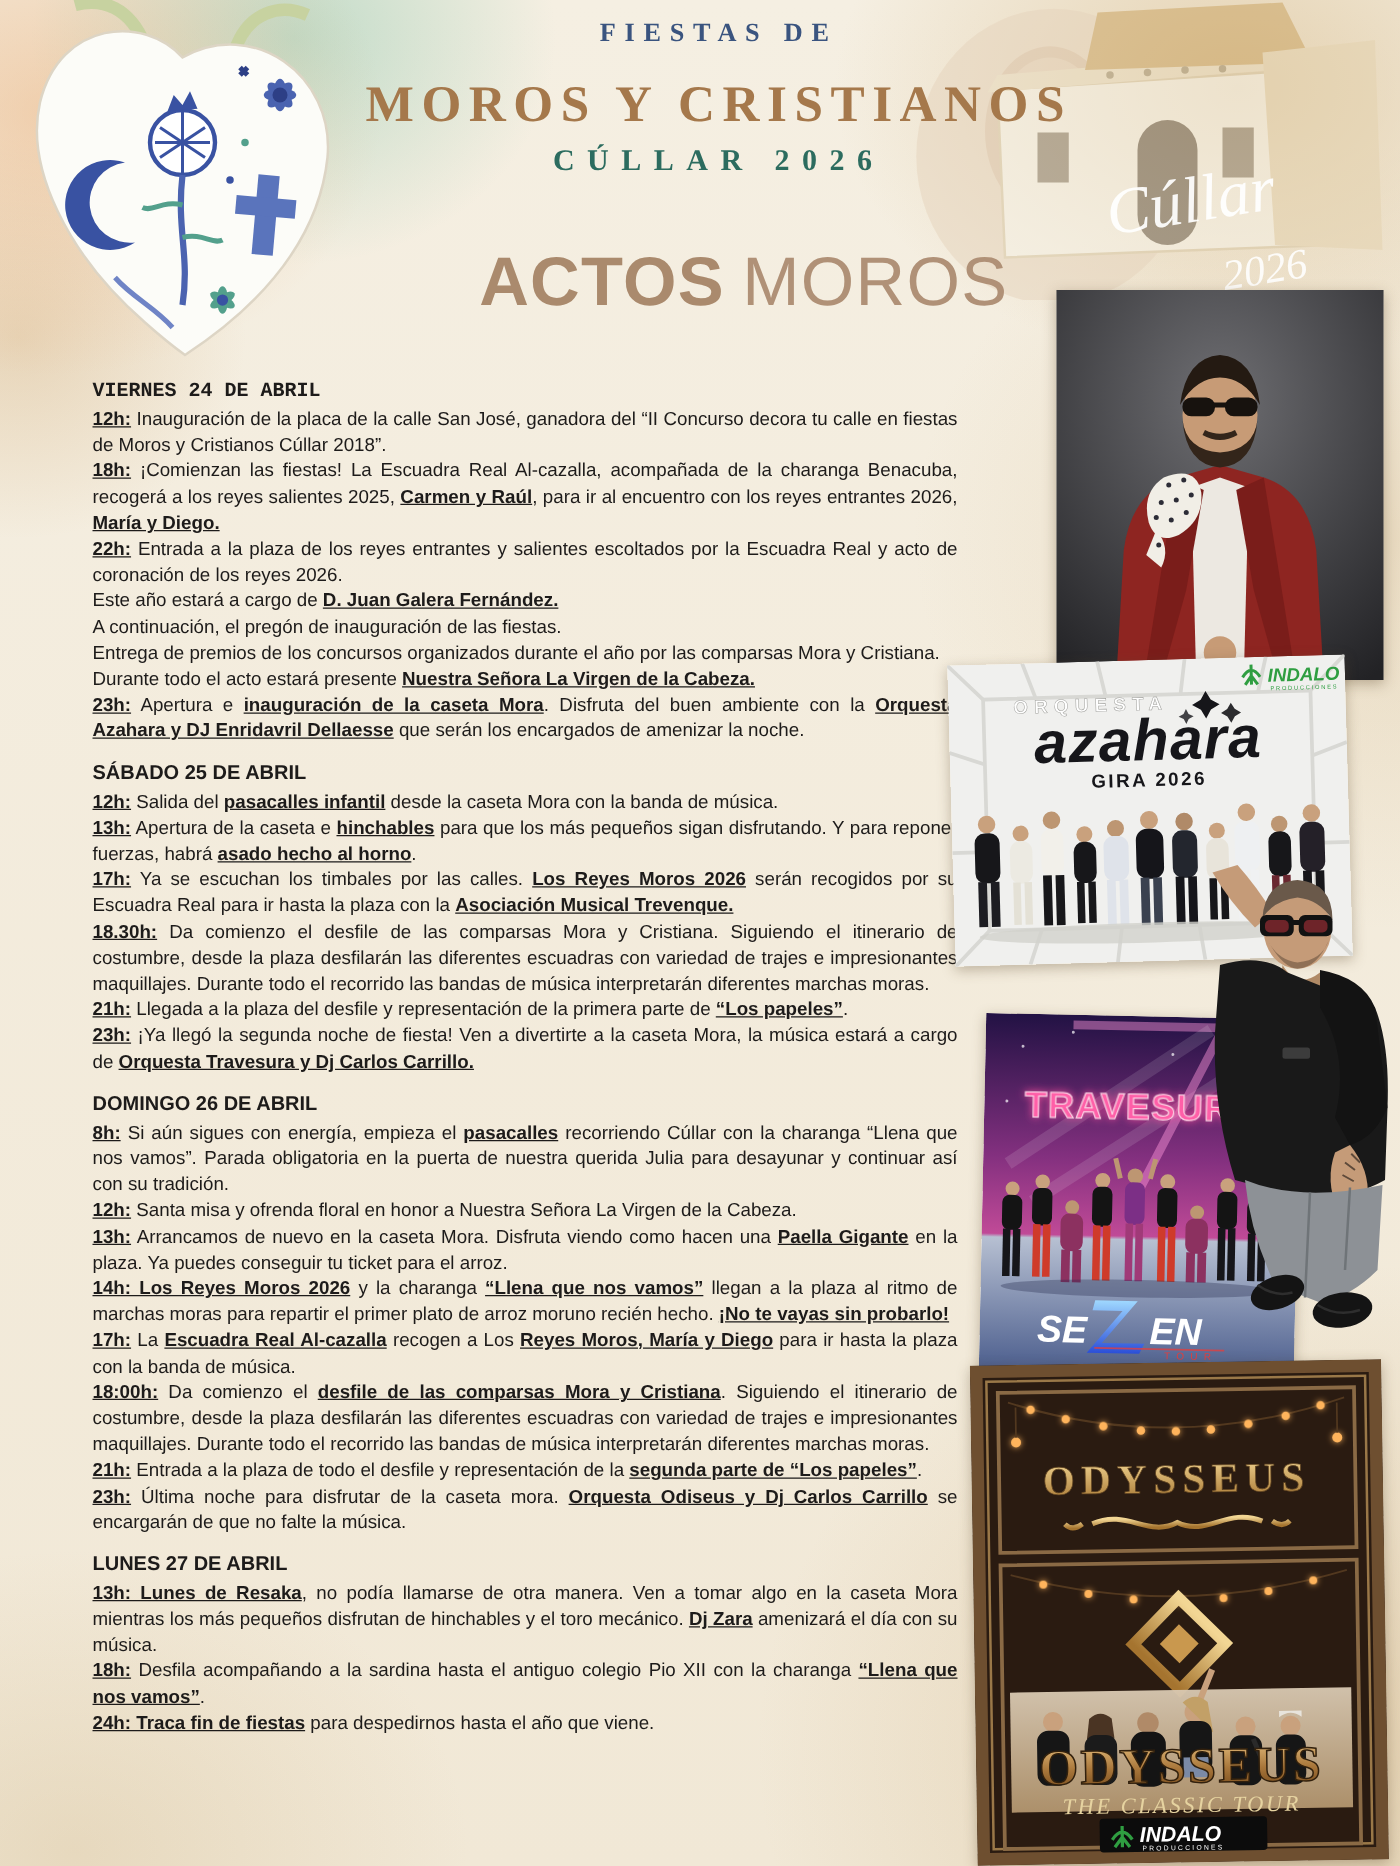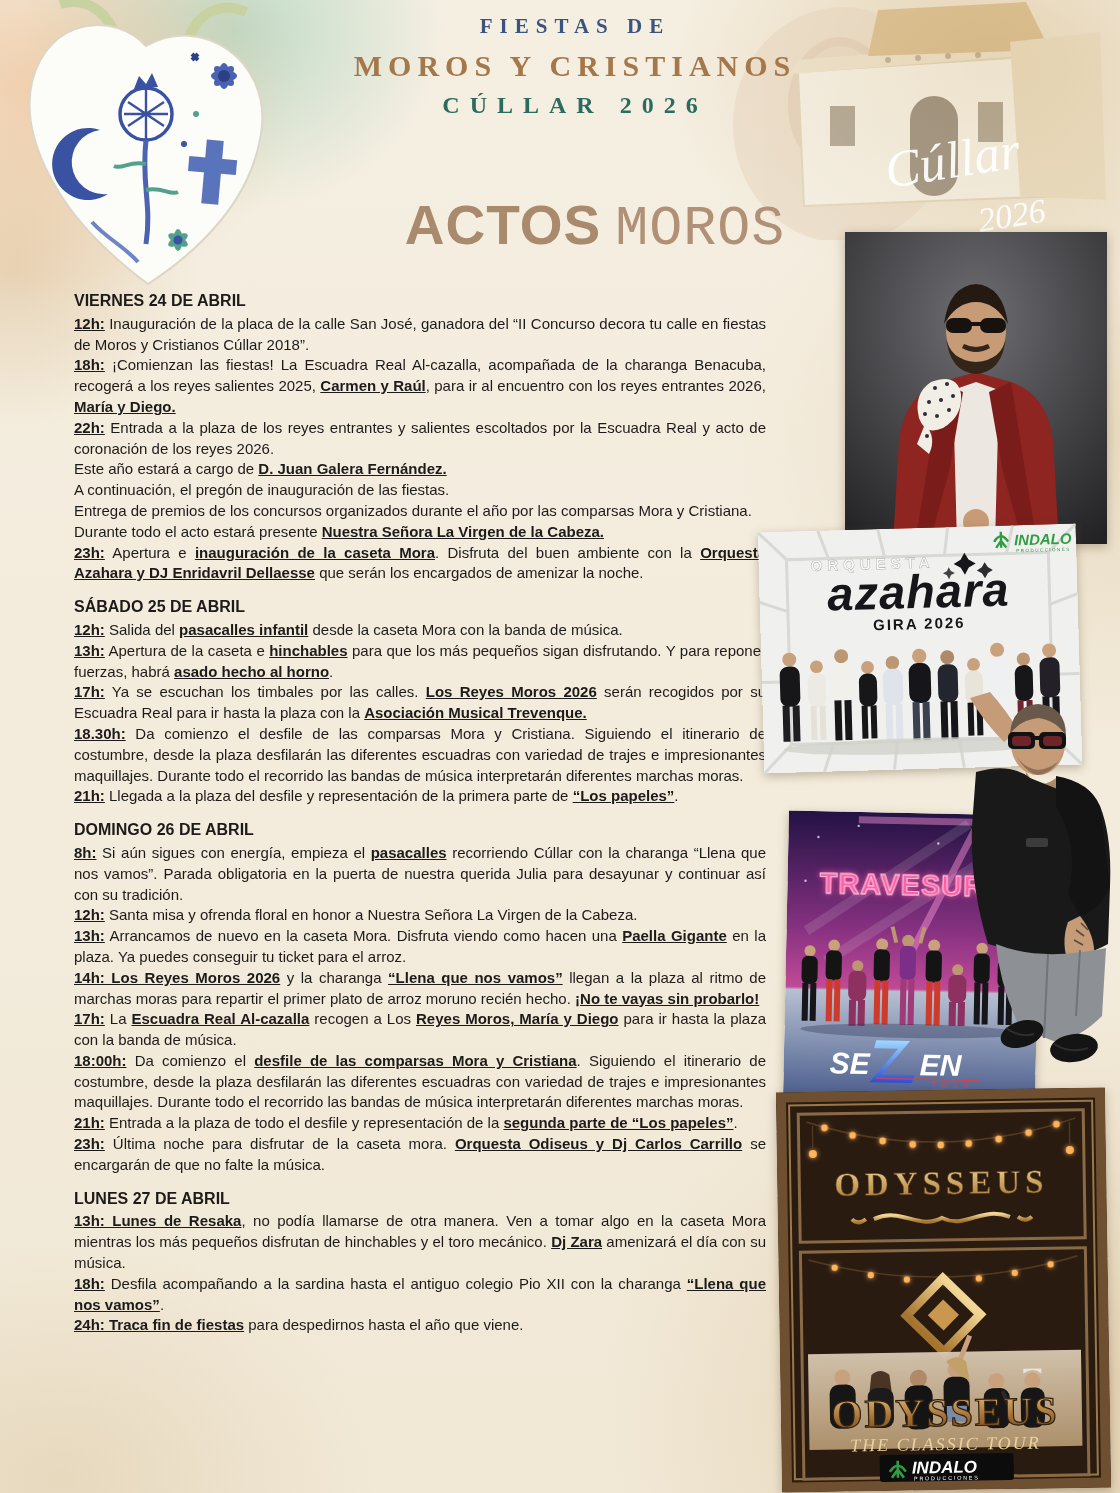--- a/index.html
+++ b/index.html
@@ -12,32 +12,32 @@
       radial-gradient(260px 230px at 15px 270px, rgba(203,158,98,.32), transparent 70%),
       radial-gradient(430px 300px at 990px 70px, rgba(214,184,134,.55), transparent 75%),
       radial-gradient(520px 420px at 1120px 430px, rgba(209,179,129,.32), transparent 75%),
       radial-gradient(620px 520px at 1070px 1400px, rgba(204,171,119,.42), transparent 75%),
       radial-gradient(420px 320px at 60px 1480px, rgba(209,184,139,.32), transparent 75%),
       linear-gradient(#f5efe2,#f1e8d6);
   }
   .hdr{position:absolute;left:230px;top:14px;width:690px;text-align:center;z-index:6;}
   .hdr .kicker{font-family:"Liberation Serif",serif;font-weight:bold;font-size:21px;
     letter-spacing:7px;color:#3a547f;}
-  .hdr .main{font-family:"Liberation Serif",serif;font-weight:bold;font-size:30px;
-    letter-spacing:6px;color:#a5784b;margin-top:10px;}
+  .hdr .main{font-family:"Liberation Serif",serif;font-weight:bold;font-size:41px;
+    letter-spacing:6px;color:#a5784b;margin-top:20px;}
   .hdr .year{font-family:"Liberation Serif",serif;font-weight:bold;font-size:24px;
     letter-spacing:10px;color:#2c6c5f;margin-top:9px;}
   .acts{position:absolute;left:230px;top:193px;width:690px;text-align:center;z-index:6;
     font-size:55px;letter-spacing:1px;color:#aa8a6d;white-space:nowrap;}
   .acts .b{font-weight:bold;margin-left:40px;}
-  .acts .l{font-weight:300;color:#b09177;margin-left:14px;font-family:Liberation Mono, monospace;}
+  .acts .l{font-weight:300;color:#b09177;margin-left:14px;}
   .schedule{position:absolute;left:74px;top:291px;width:692px;z-index:5;
     font-size:15px;line-height:20.8px;}
   .schedule h3{margin:13px 0 2px 0;font-size:16px;line-height:20.8px;font-weight:bold;}
-  .schedule h3:first-child{margin-top:0;}
+  .schedule h3:first-child{margin-top:12px;font-family:Liberation Mono, monospace;}
   .schedule p{margin:0;text-align:justify;}
   .schedule b{font-weight:bold;text-decoration:underline;}
   .art{position:absolute;z-index:1;}
   .poster{position:absolute;box-shadow:0 3px 10px rgba(90,70,40,.35);}
   #photo-red{left:845px;top:232px;width:262px;height:312px;z-index:10;}
   #poster-azahara{left:761px;top:528px;width:318px;height:241px;transform:rotate(-1.6deg);z-index:20;}
   #poster-travesura{left:786px;top:813px;width:252px;height:284px;transform:rotate(1.2deg);z-index:30;}
   #dj-cutout{position:absolute;left:960px;top:686px;width:155px;height:392px;z-index:60;}
   #poster-odysseus{left:779px;top:1090px;width:329px;height:400px;transform:rotate(-0.9deg);z-index:50;}
 </style>
@@ -120,20 +120,21 @@
       <p><span>A continuación, el pregón de inauguración de las fiestas.</span></p>
       <p><span>Entrega de premios de los concursos organizados durante el año por las comparsas Mora y Cristiana.</span></p>
       <p><span>Durante todo el acto estará presente </span><b>Nuestra Señora La Virgen de la Cabeza.</b></p>
       <p><b>23h:</b><span> Apertura e </span><b>inauguración de la caseta Mora</b><span>. Disfruta del buen ambiente con la </span><b>Orquesta Azahara y DJ Enridavril Dellaesse</b><span> que serán los encargados de amenizar la noche.</span></p>
       <h3>SÁBADO 25 DE ABRIL</h3>
       <p><b>12h:</b><span> Salida del </span><b>pasacalles infantil</b><span> desde la caseta Mora con la banda de música.</span></p>
       <p><b>13h:</b><span> Apertura de la caseta e </span><b>hinchables</b><span> para que los más pequeños sigan disfrutando. Y para reponer fuerzas, habrá </span><b>asado hecho al horno</b><span>.</span></p>
       <p><b>17h:</b><span> Ya se escuchan los timbales por las calles. </span><b>Los Reyes Moros 2026</b><span> serán recogidos por su Escuadra Real para ir hasta la plaza con la </span><b>Asociación Musical Trevenque.</b></p>
       <p><b>18.30h:</b><span> Da comienzo el desfile de las comparsas Mora y Cristiana. Siguiendo el itinerario de costumbre, desde la plaza desfilarán las diferentes escuadras con variedad de trajes e impresionantes maquillajes. Durante todo el recorrido las bandas de música interpretarán diferentes marchas moras.</span></p>
       <p><b>21h:</b><span> Llegada a la plaza del desfile y representación de la primera parte de </span><b>“Los papeles”</b><span>.</span></p>
+      <p><b>23h:</b><span> ¡Ya llegó la segunda noche de fiesta! Ven a divertirte a la caseta Mora, la música estará a cargo de </span><b>Orquesta Travesura y Dj Carlos Carrillo.</b></p>
       <h3>DOMINGO 26 DE ABRIL</h3>
       <p><b>8h:</b><span> Si aún sigues con energía, empieza el </span><b>pasacalles</b><span> recorriendo Cúllar con la charanga “Llena que nos vamos”. Parada obligatoria en la puerta de nuestra querida Julia para desayunar y continuar así con su tradición.</span></p>
       <p><b>12h:</b><span> Santa misa y ofrenda floral en honor a Nuestra Señora La Virgen de la Cabeza.</span></p>
       <p><b>13h:</b><span> Arrancamos de nuevo en la caseta Mora. Disfruta viendo como hacen una </span><b>Paella Gigante</b><span> en la plaza. Ya puedes conseguir tu ticket para el arroz.</span></p>
       <p><b>14h: Los Reyes Moros 2026</b><span> y la charanga </span><b>“Llena que nos vamos”</b><span> llegan a la plaza al ritmo de marchas moras para repartir el primer plato de arroz moruno recién hecho. </span><b>¡No te vayas sin probarlo!</b></p>
       <p><b>17h:</b><span> La </span><b>Escuadra Real Al-cazalla</b><span> recogen a Los </span><b>Reyes Moros, María y Diego</b><span> para ir hasta la plaza con la banda de música.</span></p>
       <p><b>18:00h:</b><span> Da comienzo el </span><b>desfile de las comparsas Mora y Cristiana</b><span>. Siguiendo el itinerario de costumbre, desde la plaza desfilarán las diferentes escuadras con variedad de trajes e impresionantes maquillajes. Durante todo el recorrido las bandas de música interpretarán diferentes marchas moras.</span></p>
       <p><b>21h:</b><span> Entrada a la plaza de todo el desfile y representación de la </span><b>segunda parte de “Los papeles”</b><span>.</span></p>
       <p><b>23h:</b><span> Última noche para disfrutar de la caseta mora. </span><b>Orquesta Odiseus y Dj Carlos Carrillo</b><span> se encargarán de que no falte la música.</span></p>
       <h3>LUNES 27 DE ABRIL</h3>

